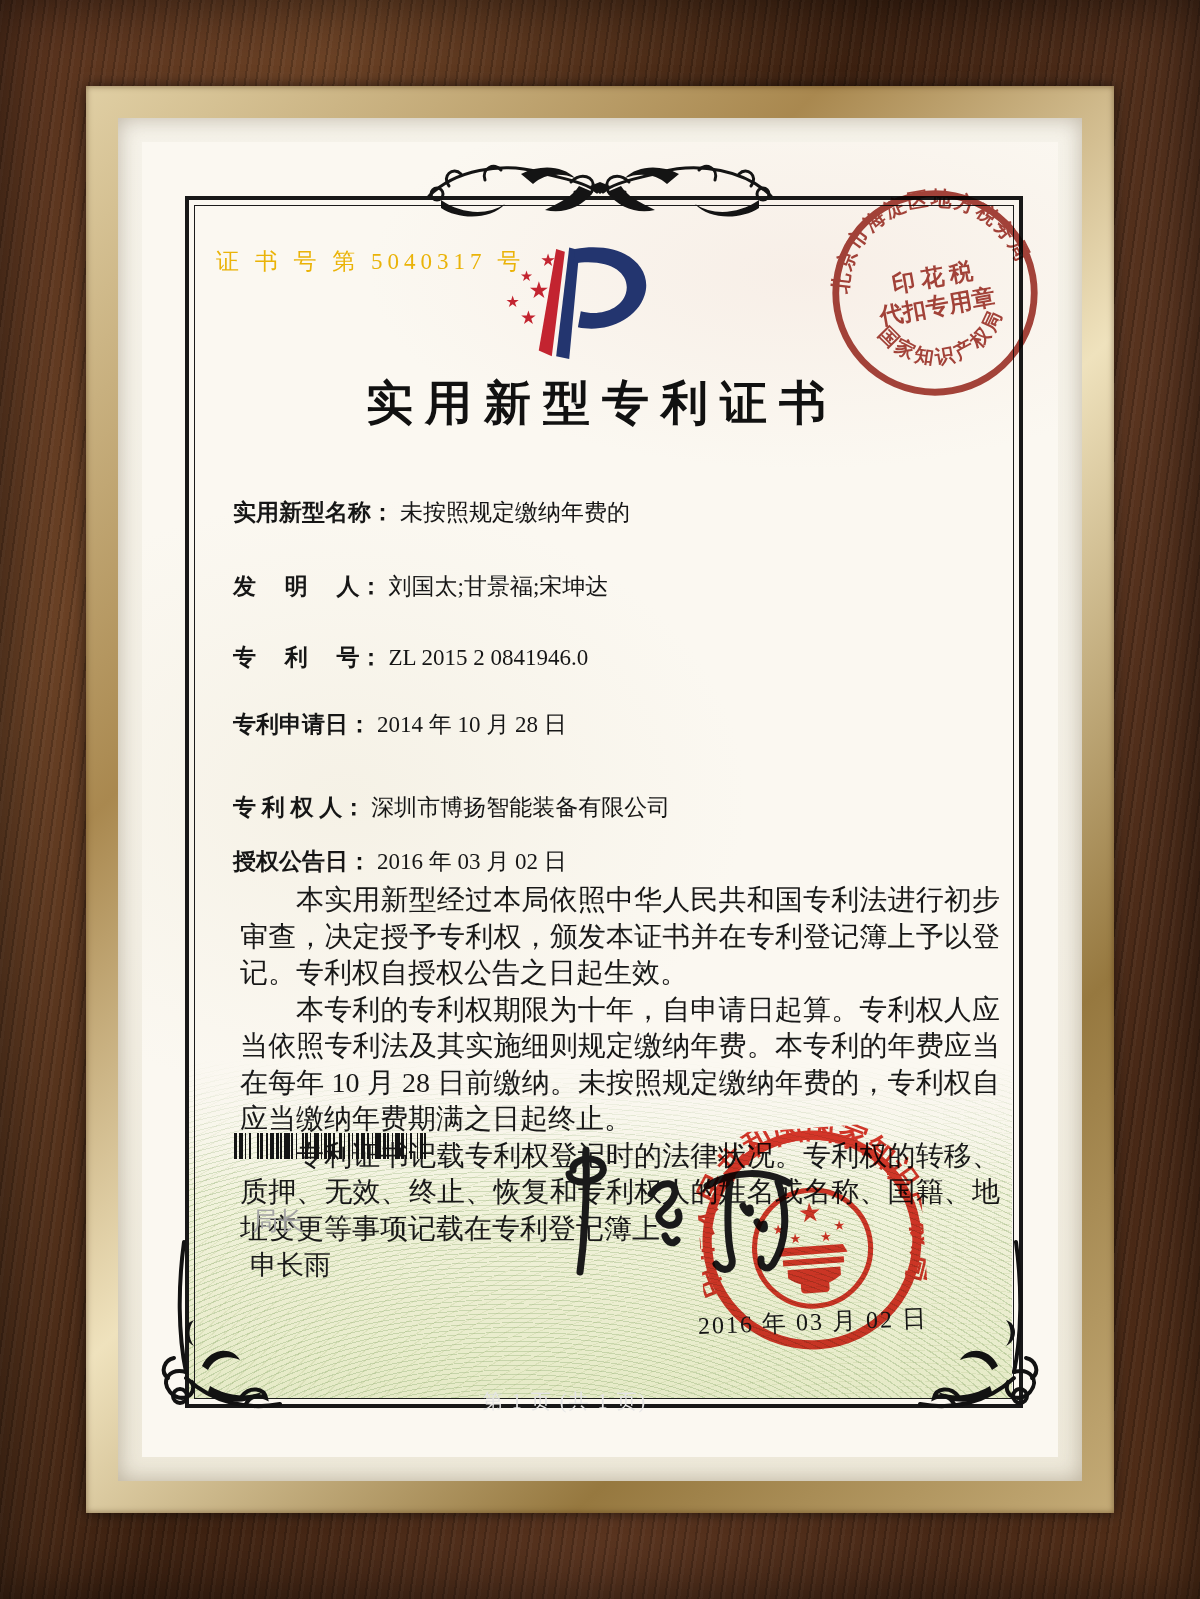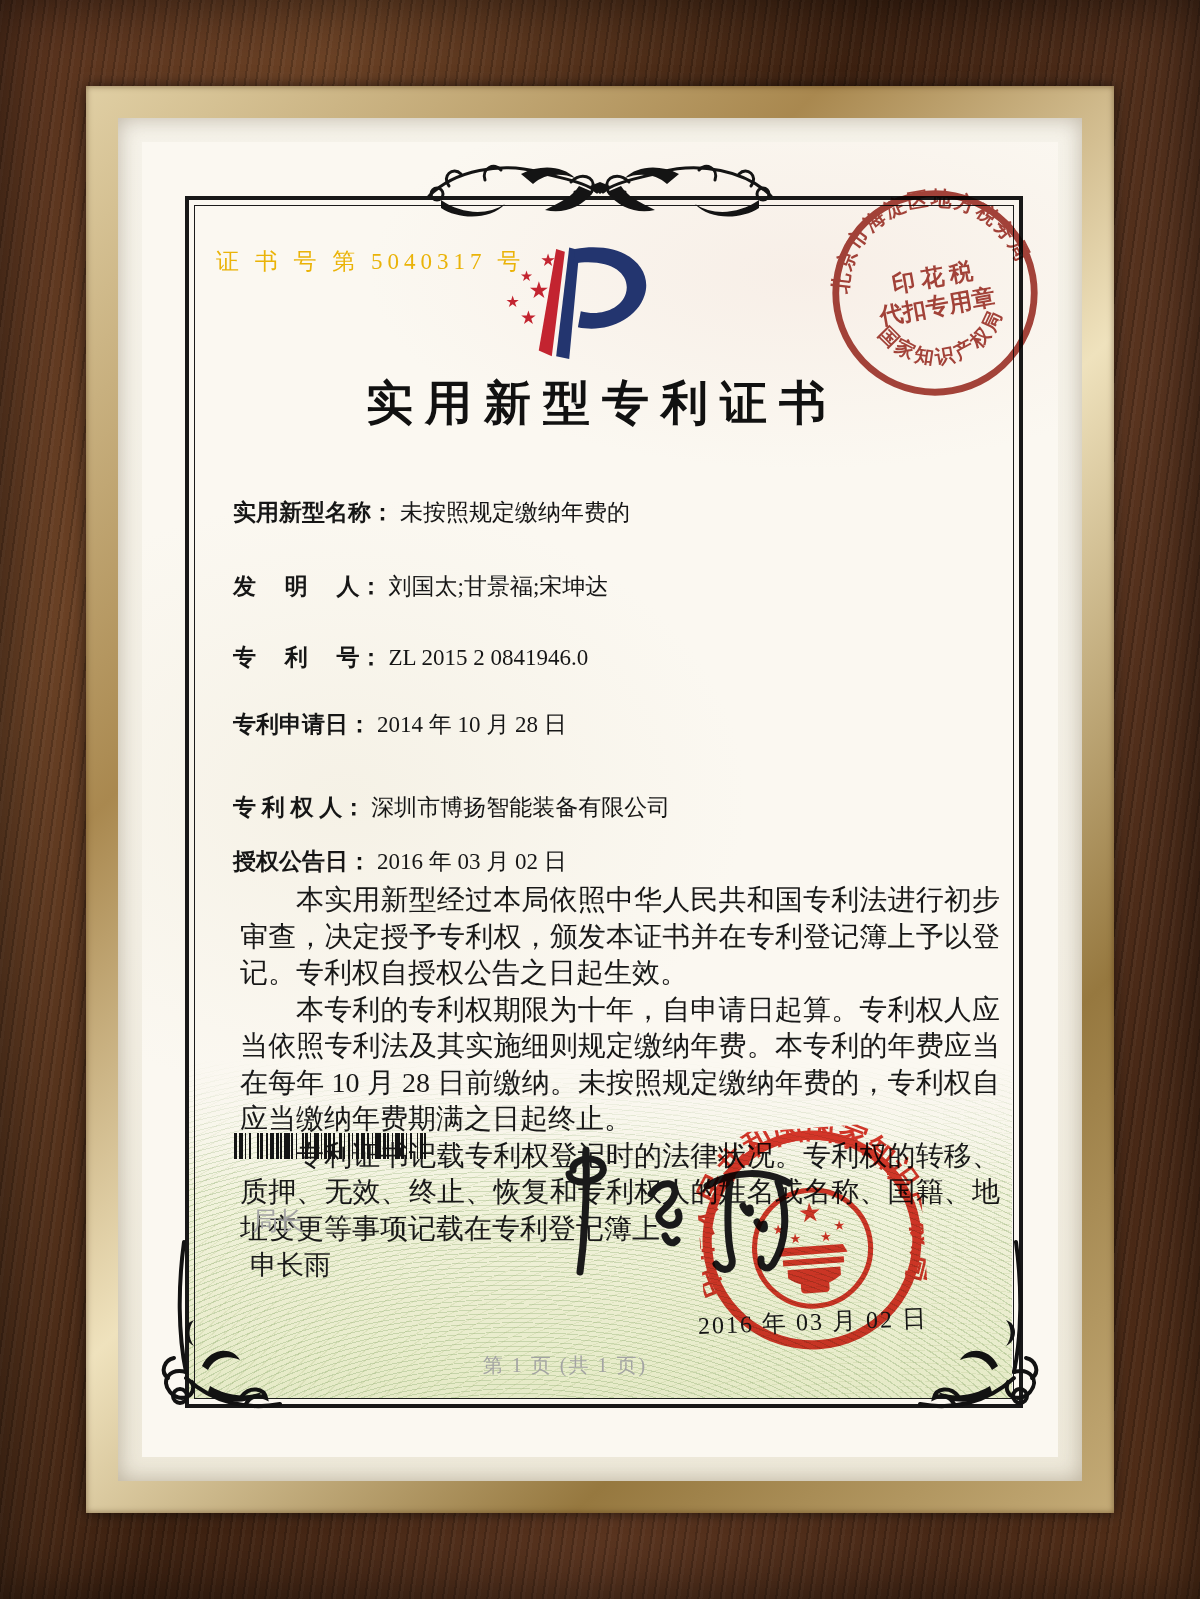--- a/index.html
+++ b/index.html
@@ -60,22 +60,22 @@
     display:flex;align-items:stretch;}
   .barcode i{display:block;background:#141414;height:100%;}
 
   .director-title{position:absolute;left:252px;top:1204px;font-size:26px;color:#a3a3a3;
     font-family:"Liberation Sans", sans-serif;}
   .director-name{position:absolute;left:250px;top:1247px;font-size:27px;color:#1b1b1b;
     font-family:"Liberation Sans", sans-serif;}
 
   .signature{position:absolute;left:515px;top:1140px;}
 
-  .footer{position:absolute;left:185px;top:1352px;width:760px;text-align:center;
-    font-size:20px;color:#a3a3a3;letter-spacing:2px;}
+  .footer{position:absolute;left:185px;top:1388px;width:760px;text-align:center;
+    font-size:20px;color:#e5e5e5;letter-spacing:2px;}
 
   
   .tax-stamp{position:absolute;left:828px;top:186px;transform:rotate(-10deg);
     opacity:.92;mix-blend-mode:multiply;}
   .sipo-seal{position:absolute;left:700px;top:1128px;transform:rotate(-4deg);
     opacity:.93;mix-blend-mode:multiply;}
   .seal-date{position:absolute;left:698px;top:1306px;font-size:24px;color:#151515;
     letter-spacing:2px;transform:rotate(-2deg);white-space:nowrap;}
 </style>
 </head>

